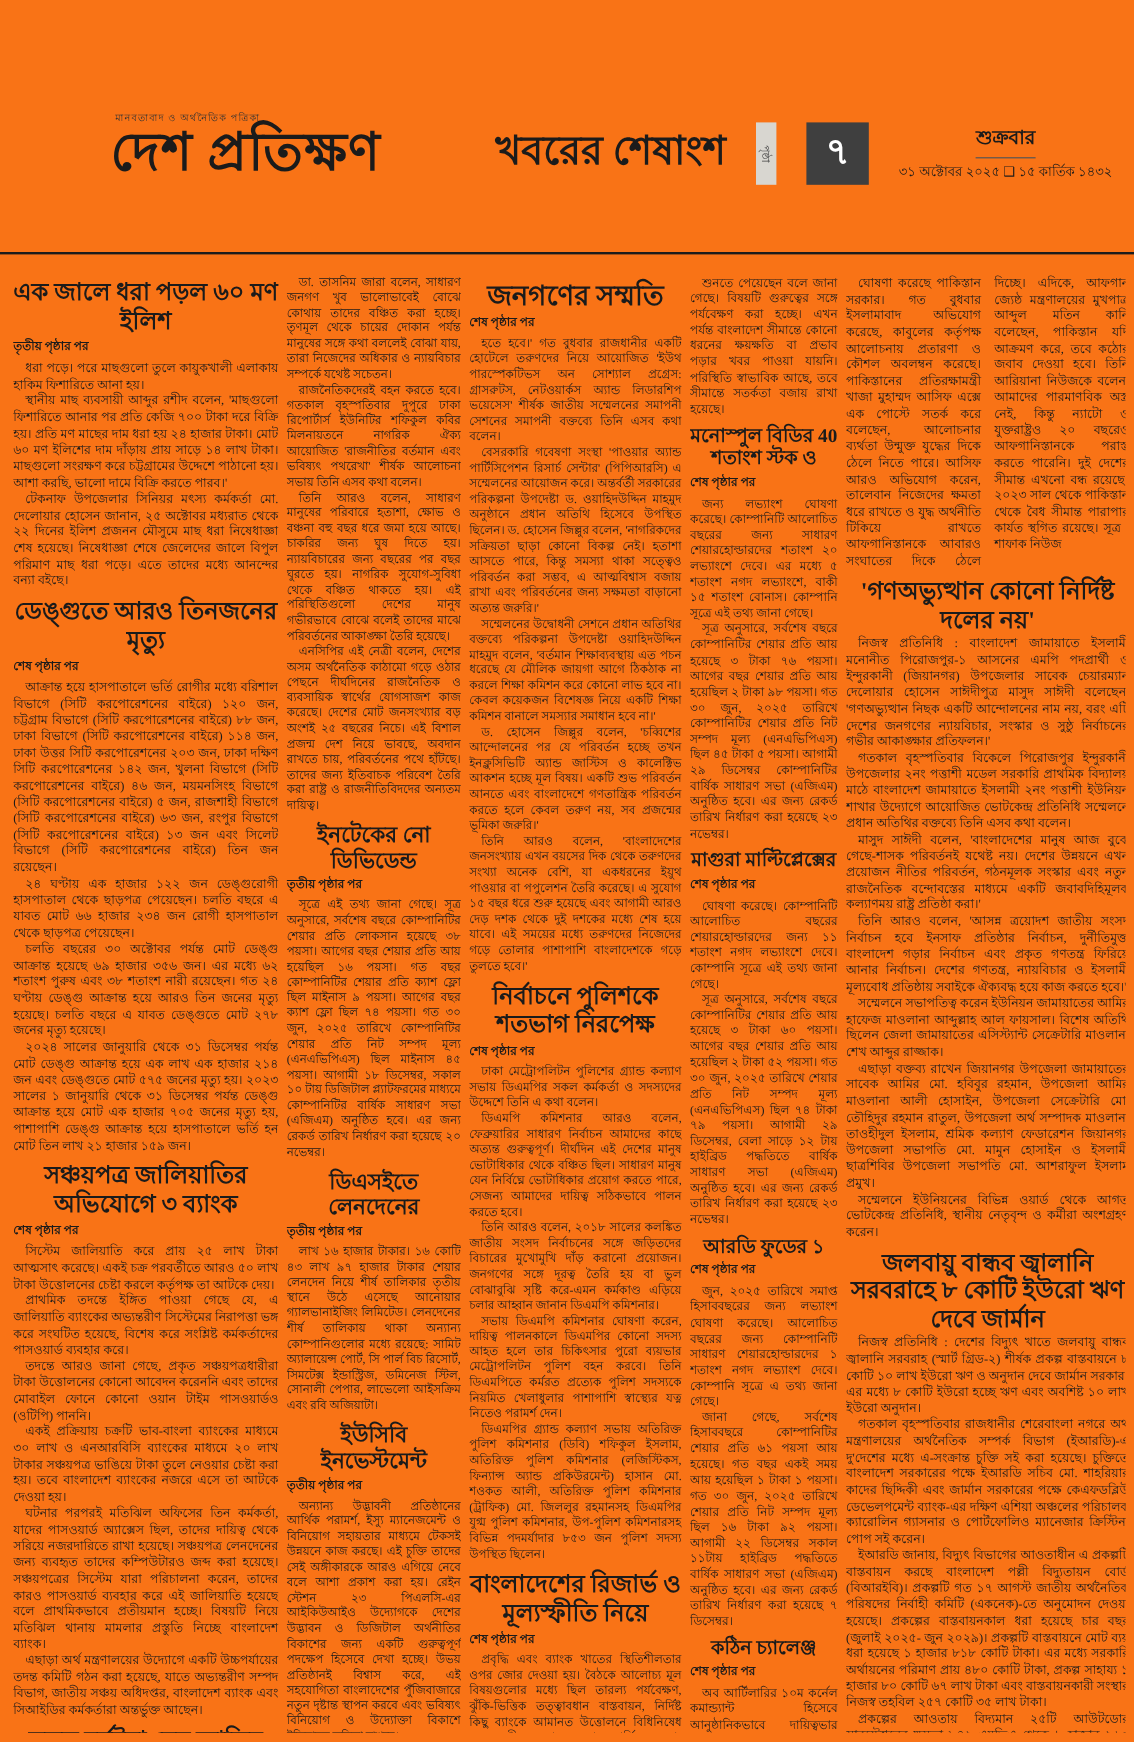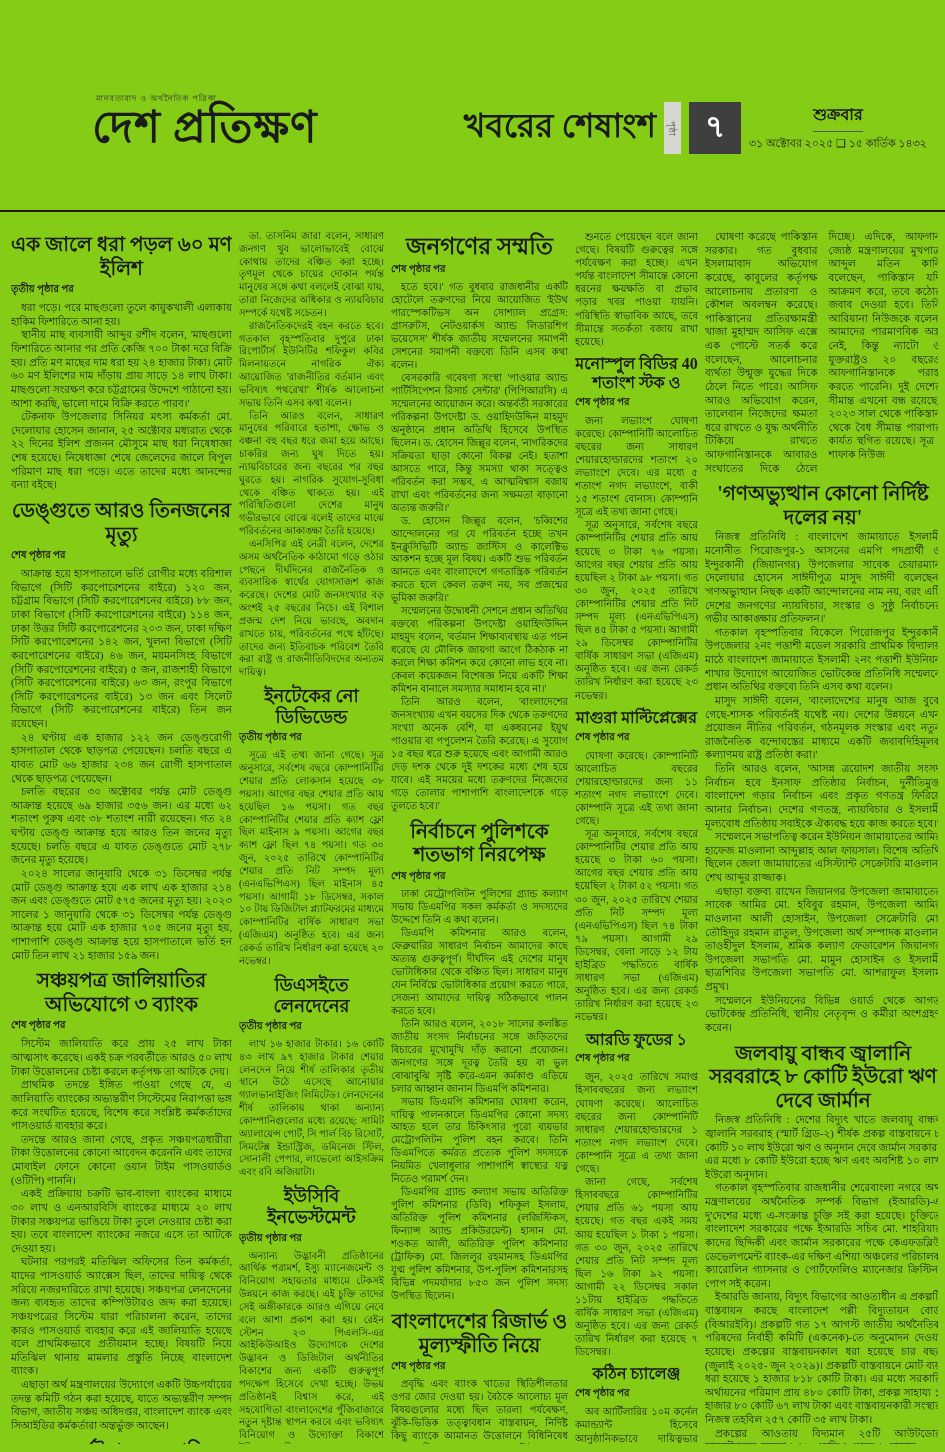--- a/index.html
+++ b/index.html
@@ -1,23 +1,23 @@
 <!DOCTYPE html>
 <html><head>
 <meta charset="utf-8">
 <style>
   html,body{margin:0;padding:0;background:#e9e7e1;}
-  .page{position:relative;width:945px;height:1452px;margin:0 auto;background:#84cc16;color:#1b1b1b;
+  .page{position:relative;width:945px;height:1452px;margin:0 auto;background:#f97316;color:#1b1b1b;
         font-family:"Liberation Serif","DejaVu Serif",serif;overflow:hidden;}
   
   .header{position:absolute;top:0;left:0;right:0;height:210px;border-bottom:2.5px solid #1c1c1c;}
   .masthead{position:absolute;left:92px;top:92px;}
   .masthead .tagline{font-size:8px;letter-spacing:1px;color:#333;margin:0 0 1px 4px;}
   .masthead .title{font-size:44px;font-weight:bold;line-height:1;letter-spacing:1px;}
-  .hright{position:absolute;right:18px;top:100px;display:flex;align-items:center;gap:8px;}
+  .hright{position:absolute;right:18px;top:100px;display:flex;align-items:center;gap:25px;}
   .section-title{font-size:33px;font-weight:bold;white-space:nowrap;}
   .pagelabel{width:17px;height:52px;background:#d8d6d0;display:flex;align-items:center;justify-content:center;}
   .pagelabel span{writing-mode:vertical-rl;font-size:9px;color:#444;}
   .pagebox{width:52px;height:52px;background:#3f3f3f;color:#fff;display:flex;align-items:center;justify-content:center;
            font-size:31px;font-weight:bold;}
   .dateblock{display:flex;flex-direction:column;justify-content:center;align-items:center;}
   .weekday{font-size:16px;font-weight:bold;border-bottom:1px solid #555;padding-bottom:2px;margin-bottom:3px;}
   .dateline{font-size:11px;}
   
   .cols{position:absolute;top:228px;left:11px;right:7px;bottom:8px;display:flex;gap:7px;overflow:hidden;}
@@ -128,22 +128,22 @@
           </div>
         </article>
       </div>
     <div class="col c2">
         <article>
           <h2 class="xl">জনগণের সম্মতি</h2>
           <p class="kicker">শেষ পৃষ্ঠার পর</p>
           <div class="body">
             <p>হতে হবে।' গত বুধবার রাজধানীর একটি হোটেলে তরুণদের নিয়ে আয়োজিত 'ইউথ পারস্পেকটিভস অন সোশ্যাল প্রগ্রেস: গ্রাসরুটস, নেটওয়ার্কস অ্যান্ড লিডারশিপ ভয়েসেস' শীর্ষক জাতীয় সম্মেলনের সমাপনী সেশনের সমাপনী বক্তব্যে তিনি এসব কথা বলেন।</p>
             <p>বেসরকারি গবেষণা সংস্থা 'পাওয়ার অ্যান্ড পার্টিসিপেশন রিসার্চ সেন্টার' (পিপিআরসি) এ সম্মেলনের আয়োজন করে। অন্তর্বর্তী সরকারের পরিকল্পনা উপদেষ্টা ড. ওয়াহিদউদ্দিন মাহমুদ অনুষ্ঠানে প্রধান অতিথি হিসেবে উপস্থিত ছিলেন। ড. হোসেন জিল্লুর বলেন, 'নাগরিকদের সক্রিয়তা ছাড়া কোনো বিকল্প নেই। হতাশা আসতে পারে, কিন্তু সমস্যা থাকা সত্ত্বেও পরিবর্তন করা সম্ভব, এ আত্মবিশ্বাস বজায় রাখা এবং পরিবর্তনের জন্য সক্ষমতা বাড়ানো অত্যন্ত জরুরি।'</p>
+            <p>সম্মেলনের উদ্বোধনী সেশনে প্রধান অতিথির বক্তব্যে পরিকল্পনা উপদেষ্টা ওয়াহিদউদ্দিন মাহমুদ বলেন, 'বর্তমান শিক্ষাব্যবস্থায় এত পচন ধরেছে যে মৌলিক জায়গা আগে ঠিকঠাক না করলে শিক্ষা কমিশন করে কোনো লাভ হবে না। কেবল কয়েকজন বিশেষজ্ঞ নিয়ে একটি শিক্ষা কমিশন বানালে সমস্যার সমাধান হবে না।'</p>
             <p>ড. হোসেন জিল্লুর বলেন, 'চব্বিশের আন্দোলনের পর যে পরিবর্তন হচ্ছে তখন ইনক্লুসিভিটি অ্যান্ড জাস্টিস ও কালেক্টিভ আকশন হচ্ছে মূল বিষয়। একটি শুভ পরিবর্তন আনতে এবং বাংলাদেশে গণতান্ত্রিক পরিবর্তন করতে হলে কেবল তরুণ নয়, সব প্রজন্মের ভূমিকা জরুরি।'</p>
-            <p>সম্মেলনের উদ্বোধনী সেশনে প্রধান অতিথির বক্তব্যে পরিকল্পনা উপদেষ্টা ওয়াহিদউদ্দিন মাহমুদ বলেন, 'বর্তমান শিক্ষাব্যবস্থায় এত পচন ধরেছে যে মৌলিক জায়গা আগে ঠিকঠাক না করলে শিক্ষা কমিশন করে কোনো লাভ হবে না। কেবল কয়েকজন বিশেষজ্ঞ নিয়ে একটি শিক্ষা কমিশন বানালে সমস্যার সমাধান হবে না।'</p>
             <p>তিনি আরও বলেন, 'বাংলাদেশের জনসংখ্যায় এখন বয়সের দিক থেকে তরুণদের সংখ্যা অনেক বেশি, যা একধরনের ইয়ুথ পাওয়ার বা পপুলেশন তৈরি করেছে। এ সুযোগ ১৫ বছর ধরে শুরু হয়েছে এবং আগামী আরও দেড় দশক থেকে দুই দশকের মধ্যে শেষ হয়ে যাবে। এই সময়ের মধ্যে তরুণদের নিজেদের গড়ে তোলার পাশাপাশি বাংলাদেশকে গড়ে তুলতে হবে।'</p>
           </div>
         </article>
         <article>
           <h2 class="lg">নির্বাচনে পুলিশকে শতভাগ নিরপেক্ষ</h2>
           <p class="kicker">শেষ পৃষ্ঠার পর</p>
           <div class="body">
             <p>ঢাকা মেট্রোপলিটন পুলিশের গ্র্যান্ড কল্যাণ সভায় ডিএমপির সকল কর্মকর্তা ও সদস্যদের উদ্দেশে তিনি এ কথা বলেন।</p>
             <p>ডিএমপি কমিশনার আরও বলেন, ফেব্রুয়ারির সাধারণ নির্বাচন আমাদের কাছে অত্যন্ত গুরুত্বপূর্ণ। দীর্ঘদিন এই দেশের মানুষ ভোটাধিকার থেকে বঞ্চিত ছিল। সাধারণ মানুষ যেন নির্বিঘ্নে ভোটাধিকার প্রয়োগ করতে পারে, সেজন্য আমাদের দায়িত্ব সঠিকভাবে পালন করতে হবে।</p>
             <p>তিনি আরও বলেন, ২০১৮ সালের কলঙ্কিত জাতীয় সংসদ নির্বাচনের সঙ্গে জড়িতদের বিচারের মুখোমুখি দাঁড় করানো প্রয়োজন। জনগণের সঙ্গে দূরত্ব তৈরি হয় বা ভুল বোঝাবুঝি সৃষ্টি করে-এমন কর্মকাণ্ড এড়িয়ে চলার আহ্বান জানান ডিএমপি কমিশনার।</p>

